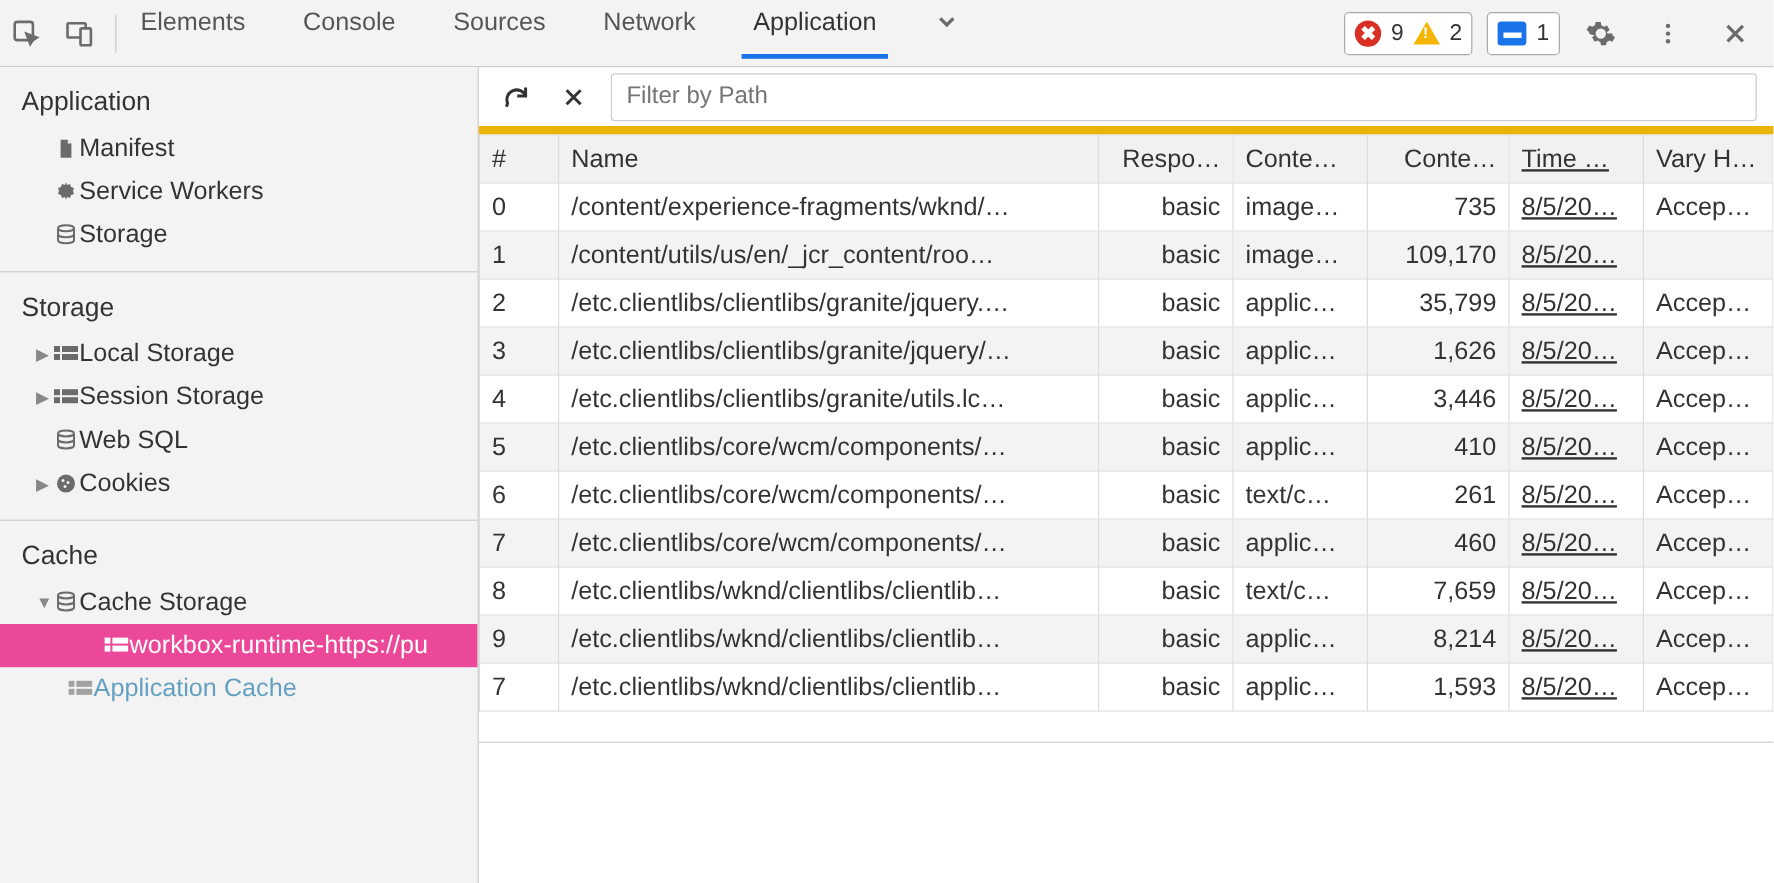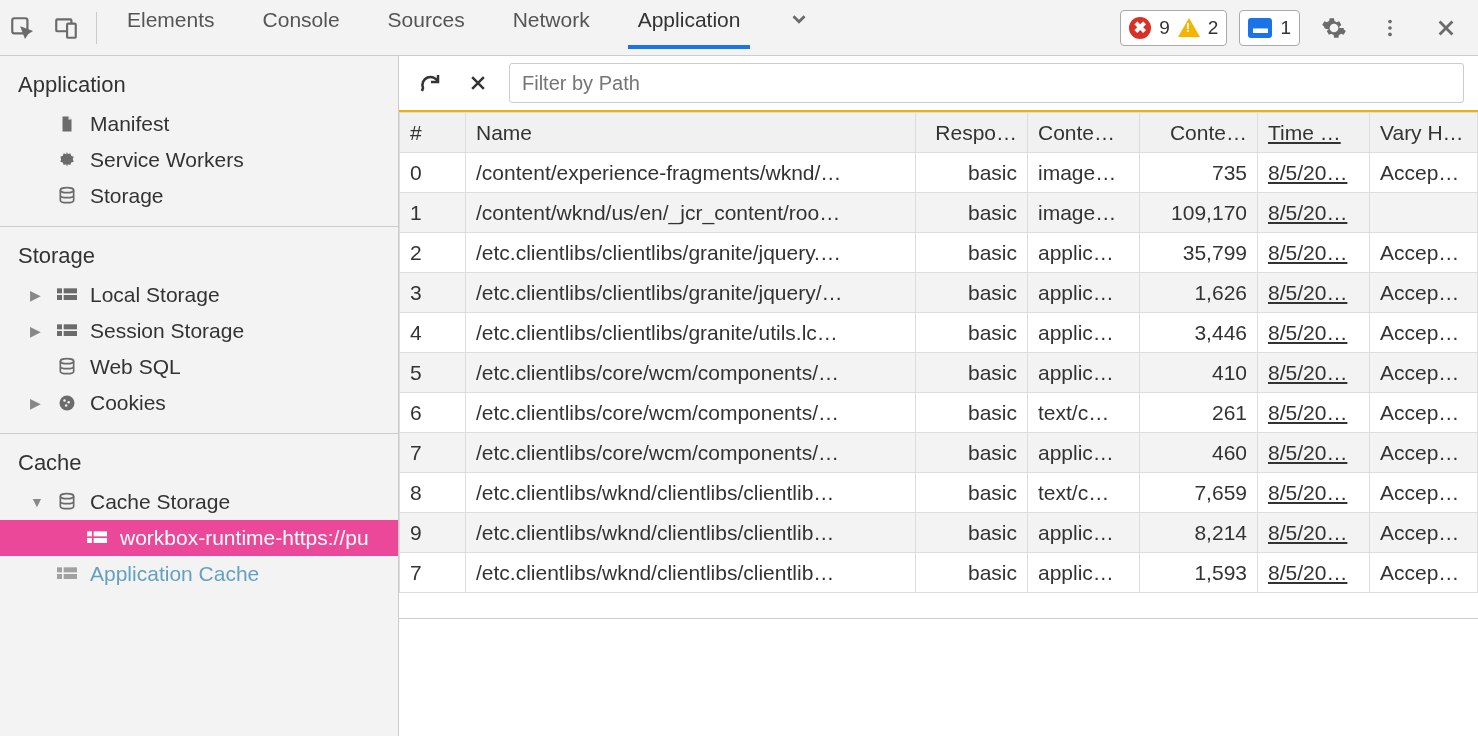--- a/index.html
+++ b/index.html
@@ -2,49 +2,49 @@
 <html><head>
 <meta charset="utf-8">
 <style>
 * { box-sizing: border-box; margin: 0; padding: 0; }
 body { font-family: "Helvetica Neue", Arial, sans-serif; font-size: 21px; color: #333; background: #fff; width: 1478px; height: 736px; overflow: hidden; }
 
 
 .tabbar { height: 56px; border-bottom: 1px solid #ccc; display: flex; align-items: center; background: #f3f3f3; }
 .tabbar .iconbtn { width: 44px; height: 44px; display: flex; align-items: center; justify-content: center; color: #6b6b6b; }
 .tabbar .divider { width: 1px; height: 32px; background: #c9c9c9; margin: 0 8px; }
-.tabs { display: flex; gap: 40px; margin-left: 18px; }
+.tabs { display: flex; gap: 40px; margin-left: 8px; }
 .tab { color: #555; padding: 0 4px 13px; cursor: pointer; position: relative; }
 .tab.active { color: #333; }
 .tab.active::after { content:""; position:absolute; left:-6px; right:-6px; bottom:-1px; height:4px; background:#1a73e8; }
 .tabright { margin-left: auto; display: flex; align-items: center; gap: 12px; margin-right: 10px;}
 .badgebox { display:flex; align-items:center; border:1px solid #aaa; border-radius:4px; padding: 0 8px; height: 36px; gap:8px; background:#fff;}
 .circle-err { display:inline-flex; align-items:center; justify-content:center; width:22px; height:22px; border-radius:50%; background:#d93025; color:#fff; font-size:16px; font-weight:bold;}
 .tri-warn { width:0; height:0; border-left:11px solid transparent; border-right:11px solid transparent; border-bottom:19px solid #f4b400; position:relative;}
 .tri-warn::after { content:"!"; position:absolute; left:-3px; top:2px; font-size:13px; font-weight:bold; color:#fff;}
 .square-issue { display:inline-flex; align-items:center; justify-content:center; width:24px; height:20px; border-radius:3px; background:#1a73e8; color:#fff; font-size:15px;}
 .badgetext { font-size:19px; color:#333; }
 
 
 .main { display:flex; height: calc(100% - 56px); }
 .sidebar { width: 404px; border-right:1px solid #ccc; background:#f3f3f3; overflow:hidden; }
 .section { border-bottom:1px solid #ccc; padding: 16px 0 12px; }
 .section-title { padding: 0 18px 8px; font-size:22px; color:#333; }
 .tree { list-style:none; }
-.tree li { display:flex; align-items:center; padding: 6px 18px 6px 30px; gap: 12px; font-size:21px; color:#333; cursor:default; }
+.tree li { display:flex; align-items:center; padding: 6px 18px 6px 30px; font-size:21px; color:#333; cursor:default; }
 .tree li.sub { padding-left: 56px; }
 .tree li .arrow { width:14px; display:inline-block; color:#888; font-size:14px;}
 .tree li.selected { background:#ec4899; color:#fff; }
 .tree li.selected .mini-icon { filter: brightness(5); }
 .tree li.trimmed { padding-left: 86px; }
 .mini-icon { width:22px; height:22px; display:inline-flex; align-items:center; justify-content:center; color:#6b6b6b; flex-shrink:0;}
 
 
 .content { flex:1; display:flex; flex-direction:column; }
-.toolbar { height: 56px; display:flex; align-items:center; padding: 0 14px; gap: 14px; border-bottom:2px solid #eab308; }
+.toolbar { height: 56px; display:flex; align-items:center; padding: 0 14px; gap: 14px; border-bottom:7px solid #eab308; }
 .toolbar .tbtn { width:34px; height:34px; display:flex; align-items:center; justify-content:center; color:#555; cursor:pointer;}
 .filter { flex:1; height:40px; border:1px solid #ccc; border-radius:3px; padding:0 12px; font-size:20px; outline:none; }
 .tablewrap { flex:1; overflow:hidden; position:relative; }
 table { width:100%; border-collapse: collapse; table-layout:fixed; }
 th, td { border:1px solid #ddd; padding: 6px 10px; text-align:left; font-size:21px; height: 40px; overflow:hidden; white-space:nowrap; text-overflow:ellipsis; }
 th { background:#f1f1f1; font-weight:400; color:#333; }
 tbody tr:nth-child(even) td { background:#f3f3f3; }
 .col-idx { width: 66px; }
 .col-name { width: 450px; }
 .col-resp { width: 112px; text-align:right; }
@@ -281,21 +281,21 @@
               <td class="col-idx">0</td>
               <td class="col-name">/content/experience-fragments/wknd/…</td>
               <td class="col-resp right">basic</td>
               <td class="col-ctype">image…</td>
               <td class="col-clen right">735</td>
               <td class="col-time">8/5/20…</td>
               <td class="col-vary">Accep…</td>
             </tr>
             <tr>
               <td class="col-idx">1</td>
-              <td class="col-name">/content/wknd/us/en/_jcr_content/roo…</td>
+              <td class="col-name">/content/utils/us/en/_jcr_content/roo…</td>
               <td class="col-resp right">basic</td>
               <td class="col-ctype">image…</td>
               <td class="col-clen right">109,170</td>
               <td class="col-time">8/5/20…</td>
               <td class="col-vary"></td>
             </tr>
             <tr>
               <td class="col-idx">2</td>
               <td class="col-name">/etc.clientlibs/clientlibs/granite/jquery.…</td>
               <td class="col-resp right">basic</td>

